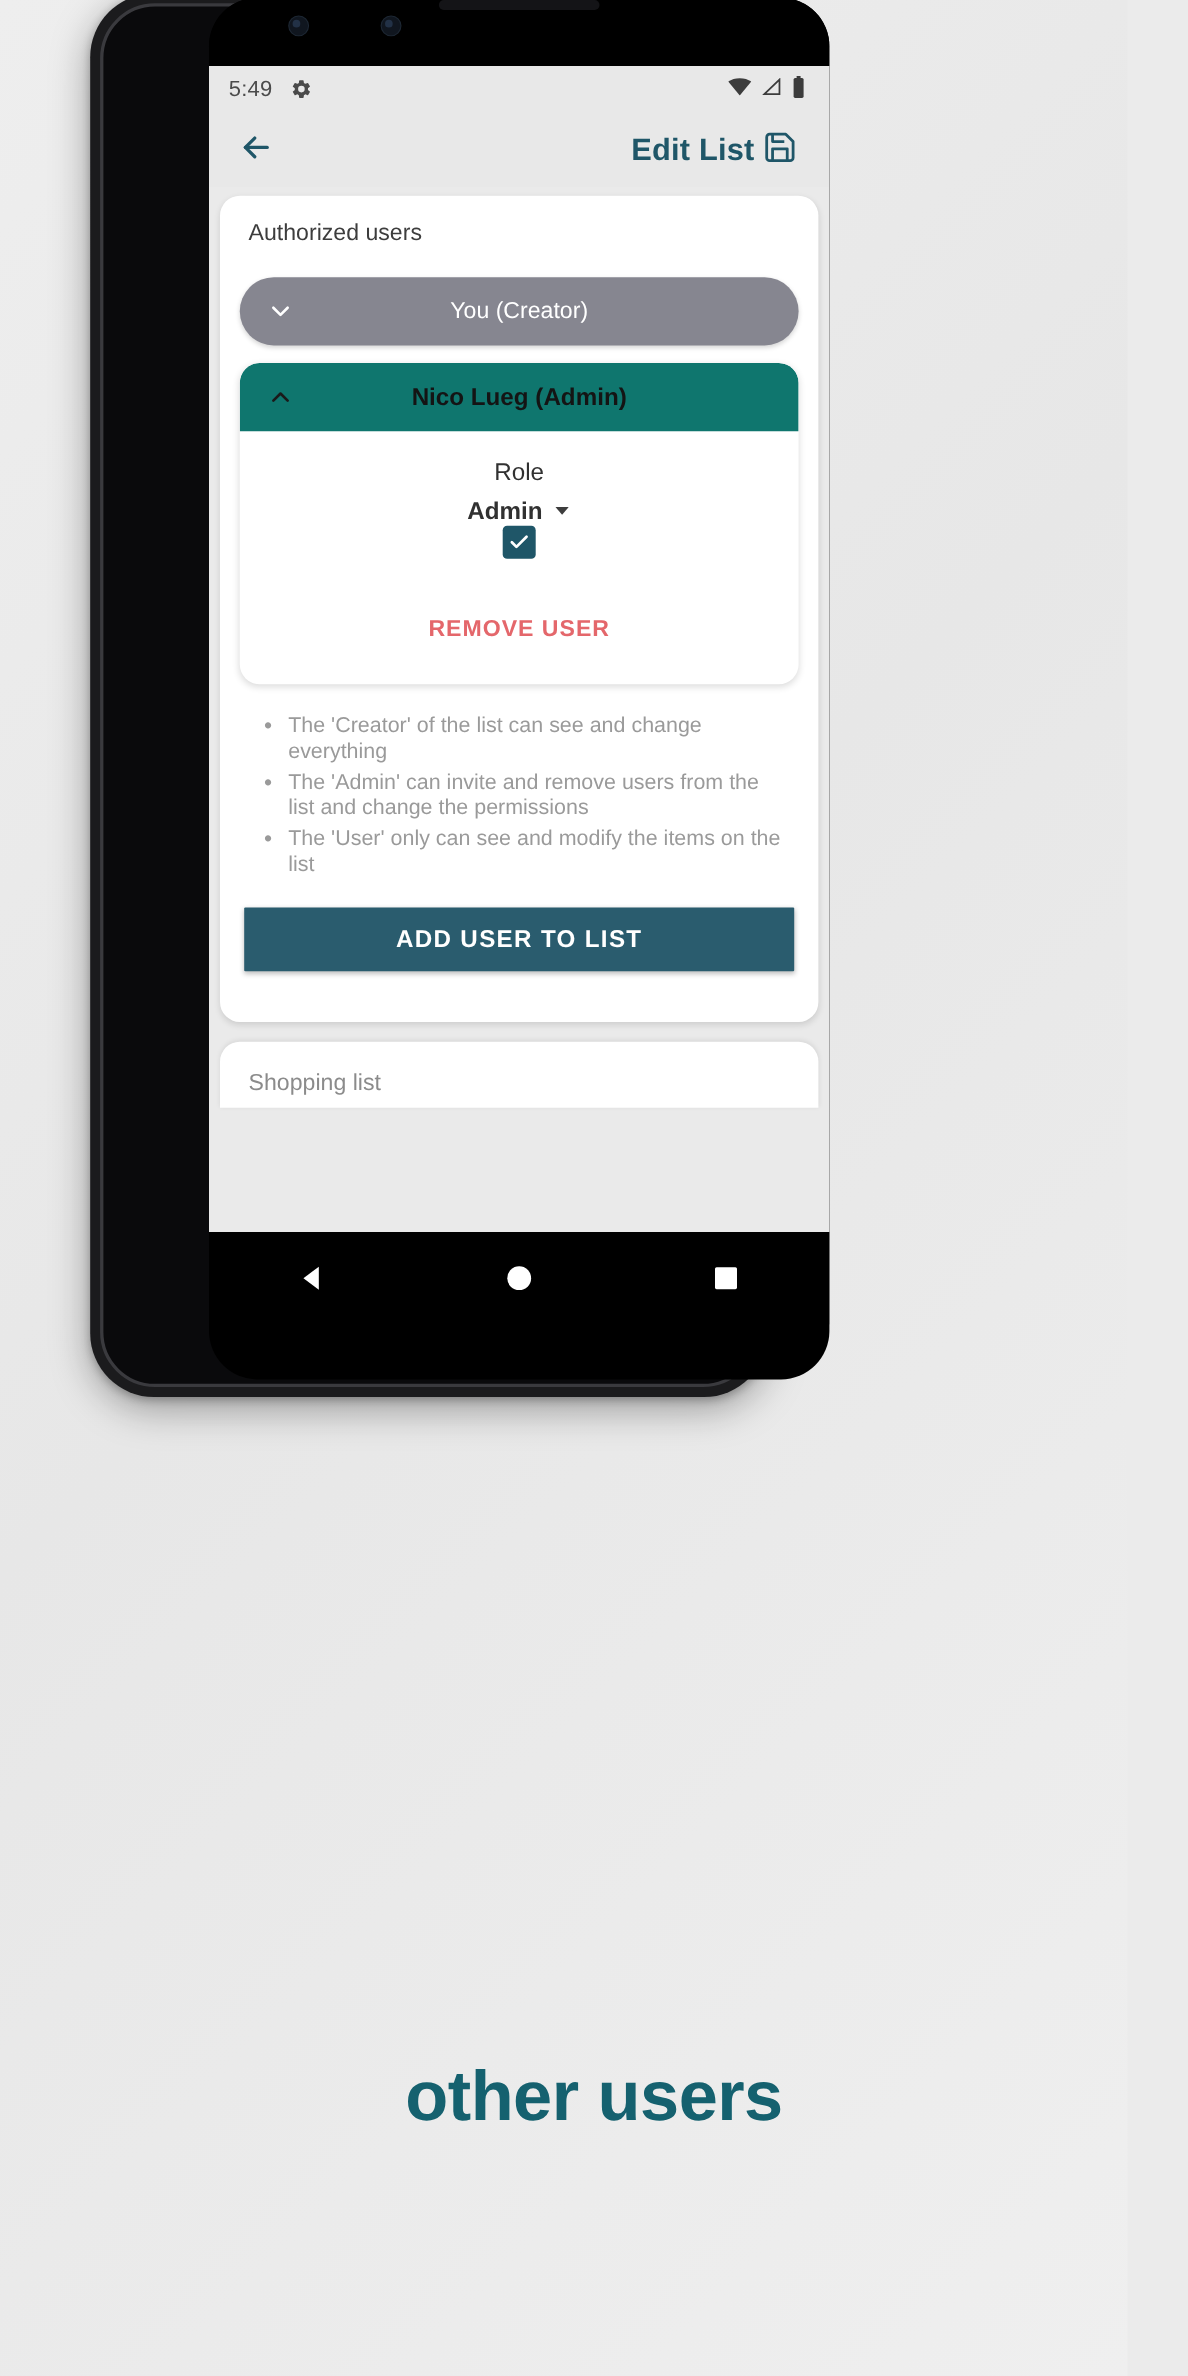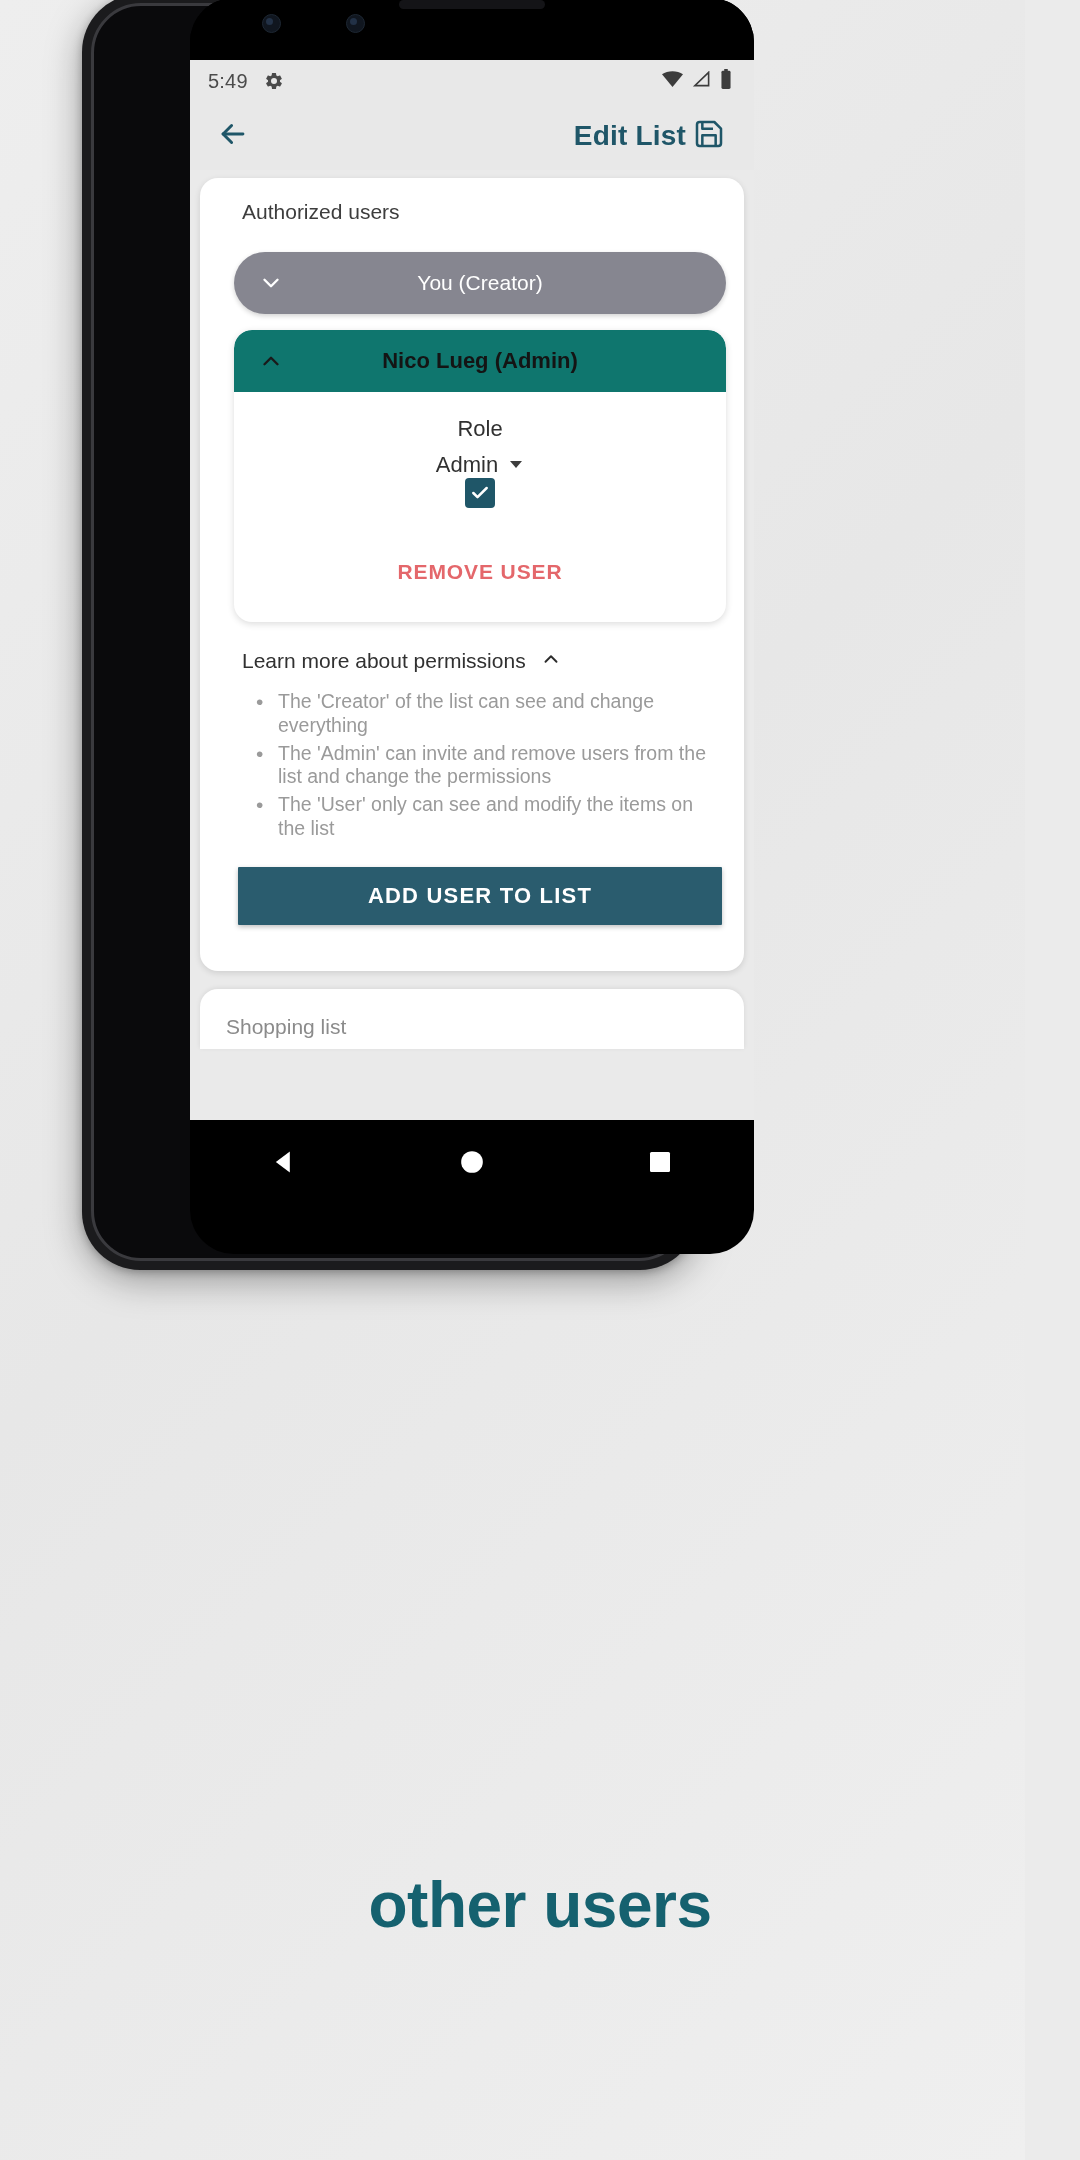--- a/index.html
+++ b/index.html
@@ -162,21 +162,21 @@
     overflow: hidden;
   }
 
   .card {
     background: #ffffff;
     border-radius: 18px;
     box-shadow: 0 2px 6px rgba(0,0,0,0.12);
     margin-bottom: 18px;
   }
 
-  #authorized-card { padding: 22px 0 22px 16px; }
+  #authorized-card { padding: 22px 0 22px 0; }
 
   #authorized-users-label {
     font-size: 21px;
     color: #3d3d3d;
     padding: 0 26px;
     margin-bottom: 28px;
   }
 
   
   .user-pill {
@@ -245,20 +245,21 @@
     font-size: 22px;
     color: #313131;
     flex: 1;
   }
   #role-value {
     display: flex;
     align-items: center;
     gap: 10px;
     font-size: 22px;
     color: #313131;
+    font-weight: bold;
   }
   .checkbox {
     width: 30px; height: 30px;
     border-radius: 4px;
     background: #1f5668;
     display: flex; align-items: center; justify-content: center;
   }
   #remove-user-row {
     display: flex;
     justify-content: center;
@@ -490,28 +491,20 @@
                 </div>
 
                 <div id="remove-user-row">
                   <span id="remove-user-button">REMOVE USER</span>
                 </div>
 
               </div>
             </div>
 
             <div id="learn-more-block">
-              <div id="learn-more-header">
-                <span id="learn-more-title">Learn more about permissions</span>
-                <span>
-                  <svg width="22" height="22" viewBox="0 0 24 24" fill="none" stroke="#2c2c2c" stroke-width="2.1" stroke-linecap="round" stroke-linejoin="round">
-                    <path d="M18 15l-6-6-6 6"></path>
-                  </svg>
-                </span>
-              </div>
               <ul id="permissions-list">
                 <li>The 'Creator' of the list can see and change everything</li>
                 <li>The 'Admin' can invite and remove users from the list and change the permissions</li>
                 <li>The 'User' only can see and modify the items on the list</li>
               </ul>
             </div>
 
             <div id="add-user-wrap">
               <div id="add-user-button">ADD USER TO LIST</div>
             </div>

